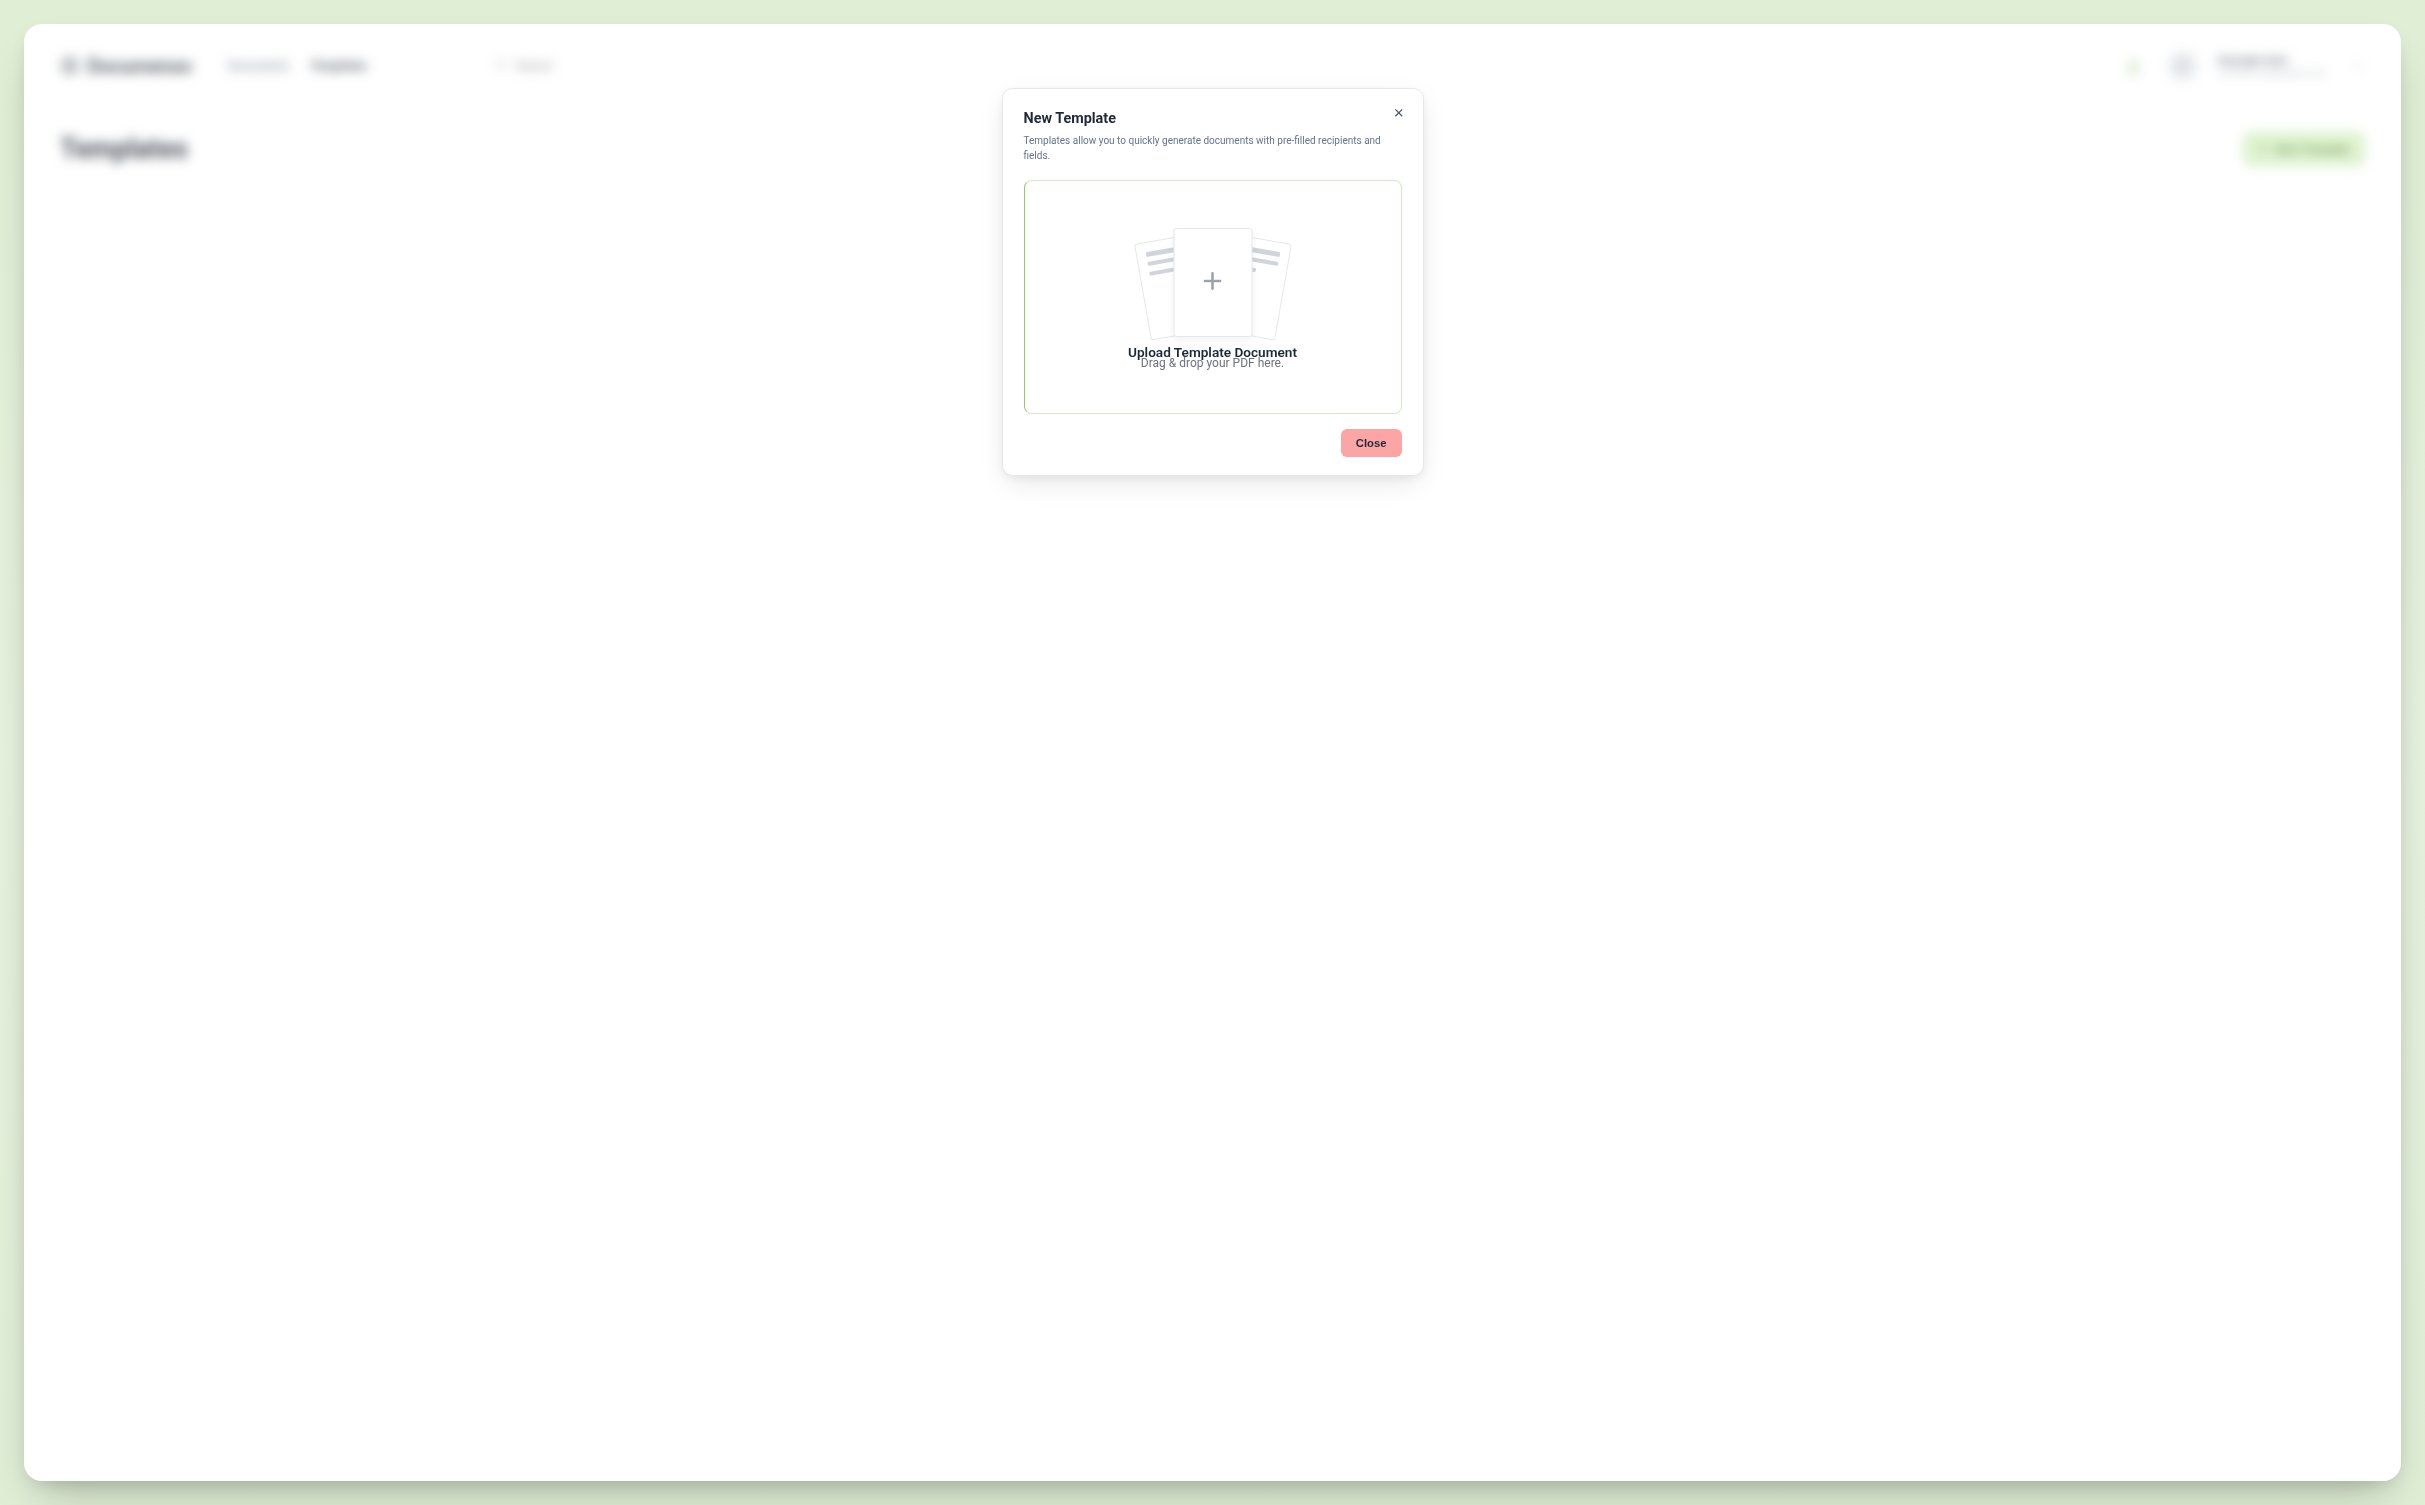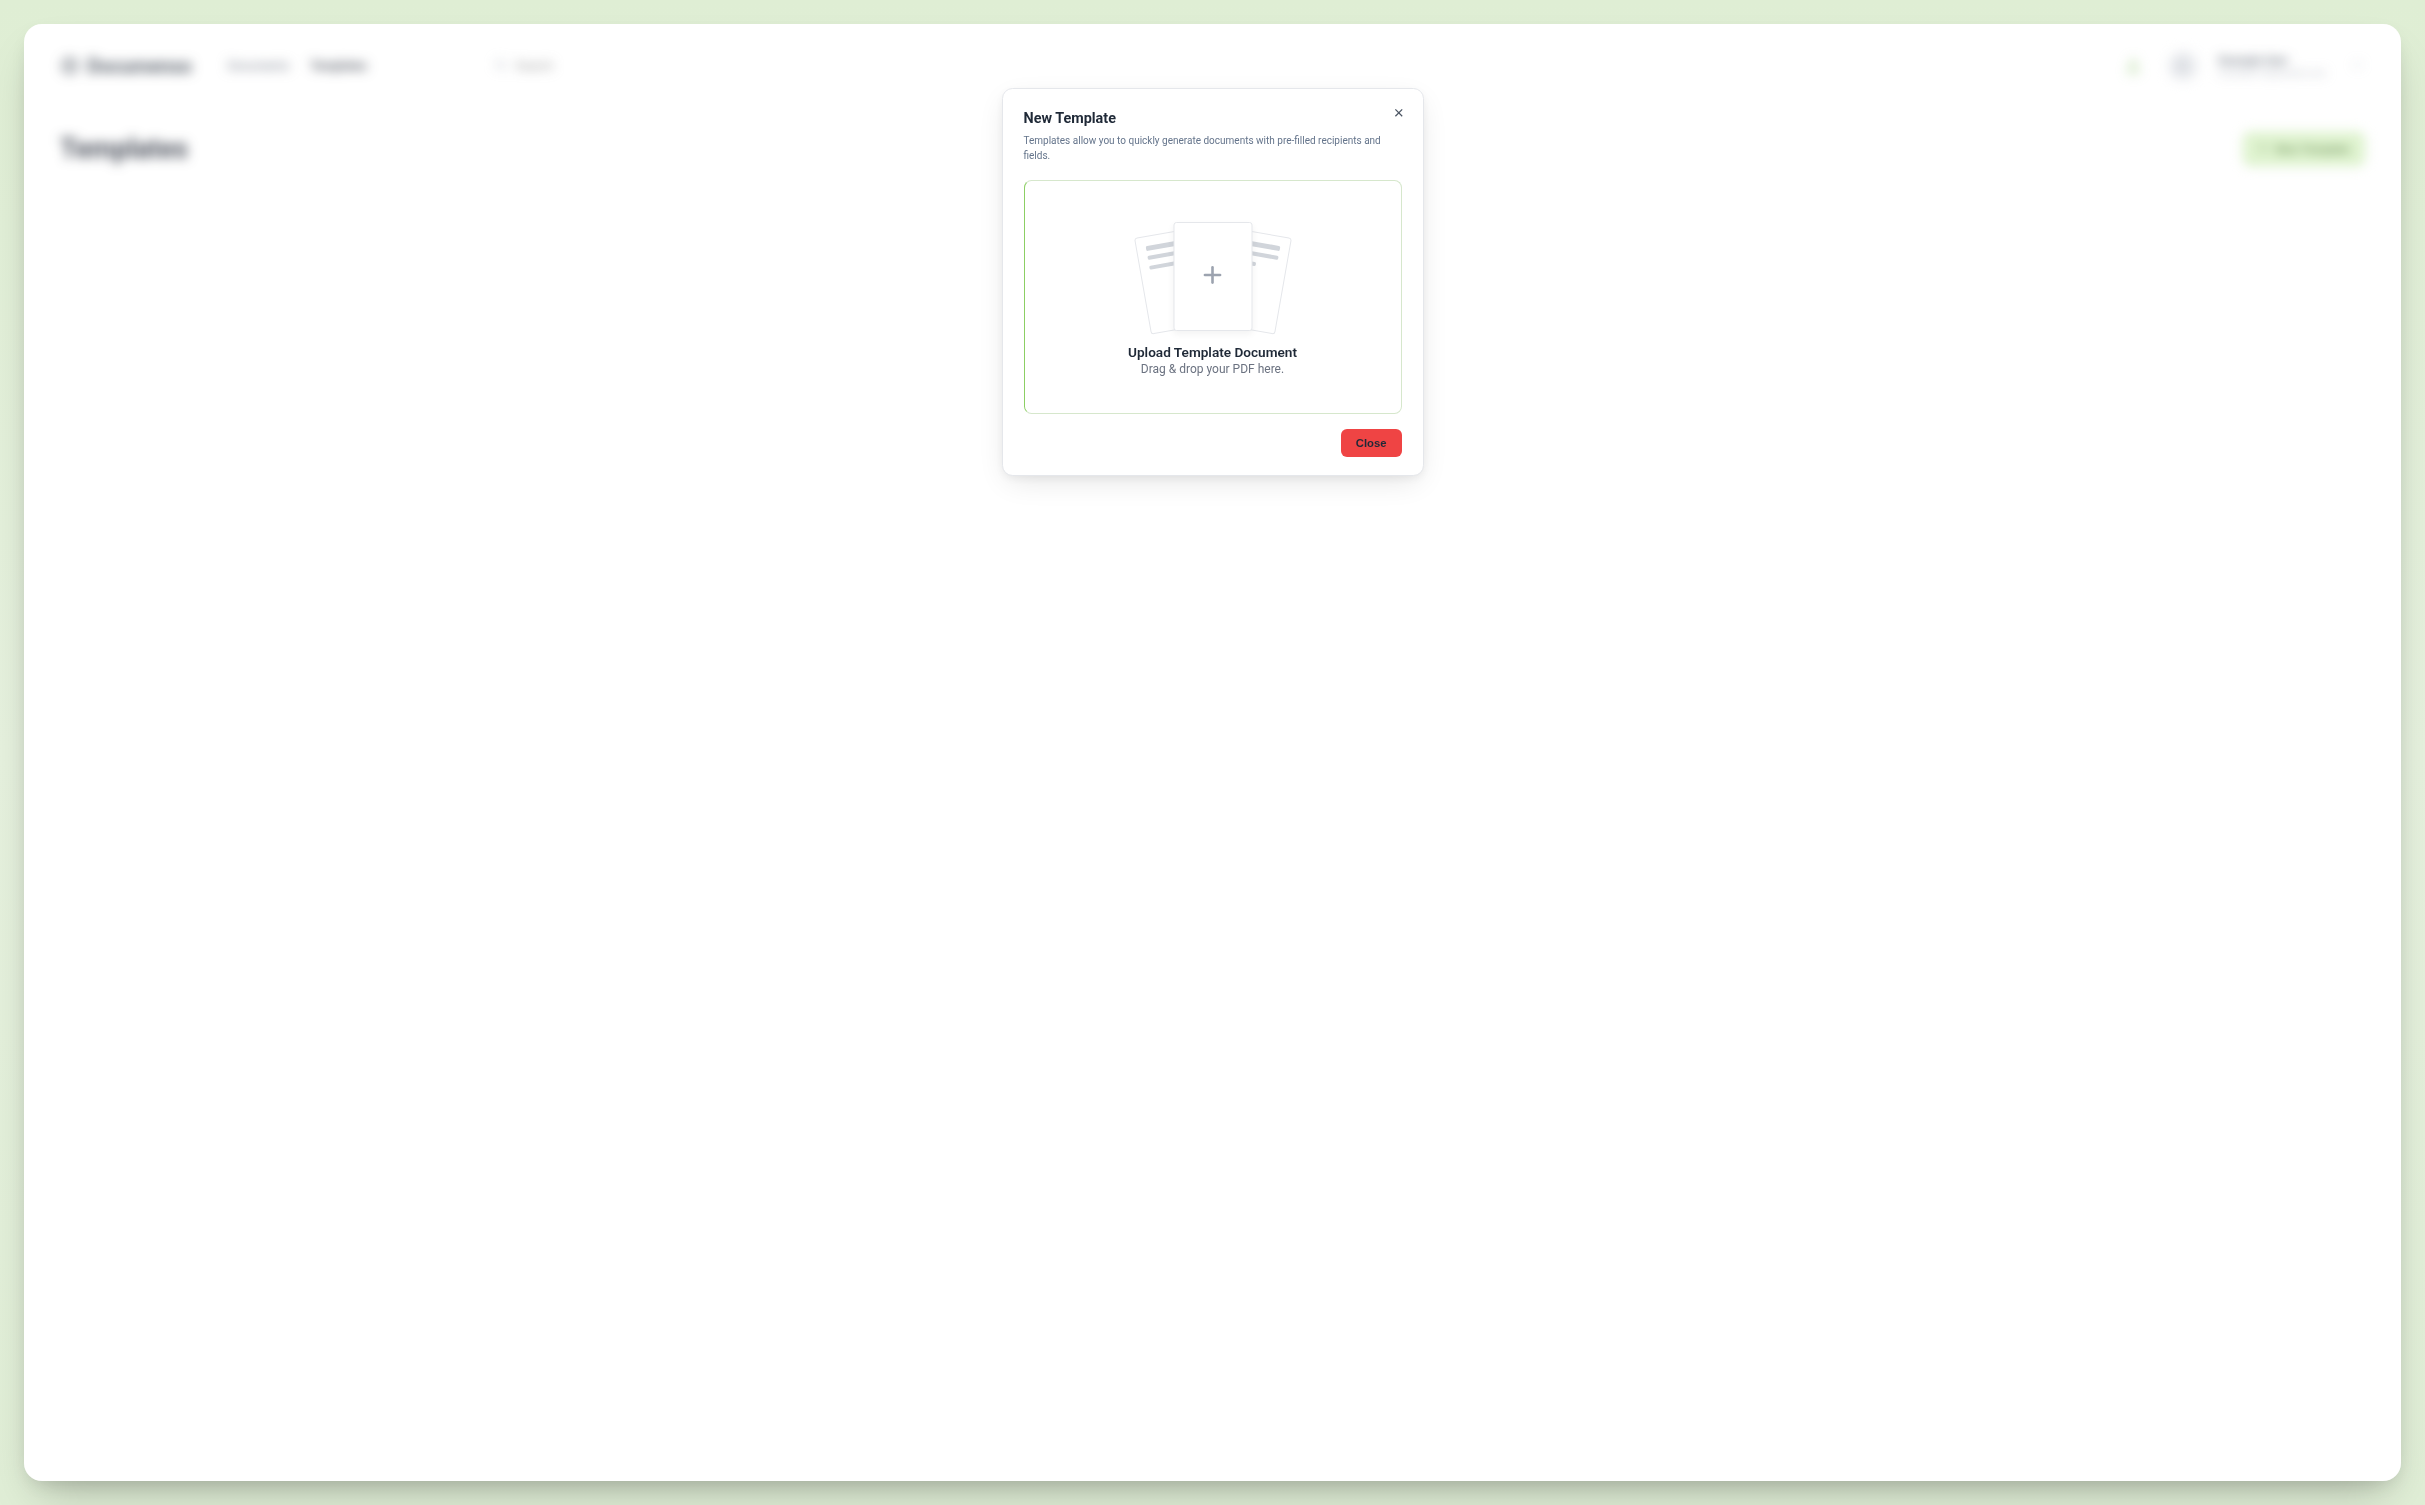--- a/index.html
+++ b/index.html
@@ -165,21 +165,21 @@
 
   .dropzone {
     border: 0.8px solid #d6e7cc;
     border-left: 1.5px solid #8ccf64;
     border-radius: 7.6px;
     height: 234px;
     display: flex;
     flex-direction: column;
     align-items: center;
     justify-content: center;
-    gap: 6px;
+    gap: 0;
     cursor: pointer;
   }
 
   .doc-illustration {
     position: relative;
     width: 151px;
     height: 121px;
   }
   .doc-page {
     position: absolute;
@@ -230,21 +230,21 @@
     color: #6b7280;
     margin-top: -4.5px;
   }
 
   .modal-actions {
     display: flex;
     justify-content: flex-end;
     margin-top: 15px;
   }
   .btn-secondary {
-    background: #ef4444;
+    background: #fca5a5;
     border: none;
     color: #1f2937;
     font-weight: 600;
     font-size: 11.3px;
     padding: 8.3px 15px;
     border-radius: 6px;
     cursor: pointer;
   }
 </style>
 </head>

